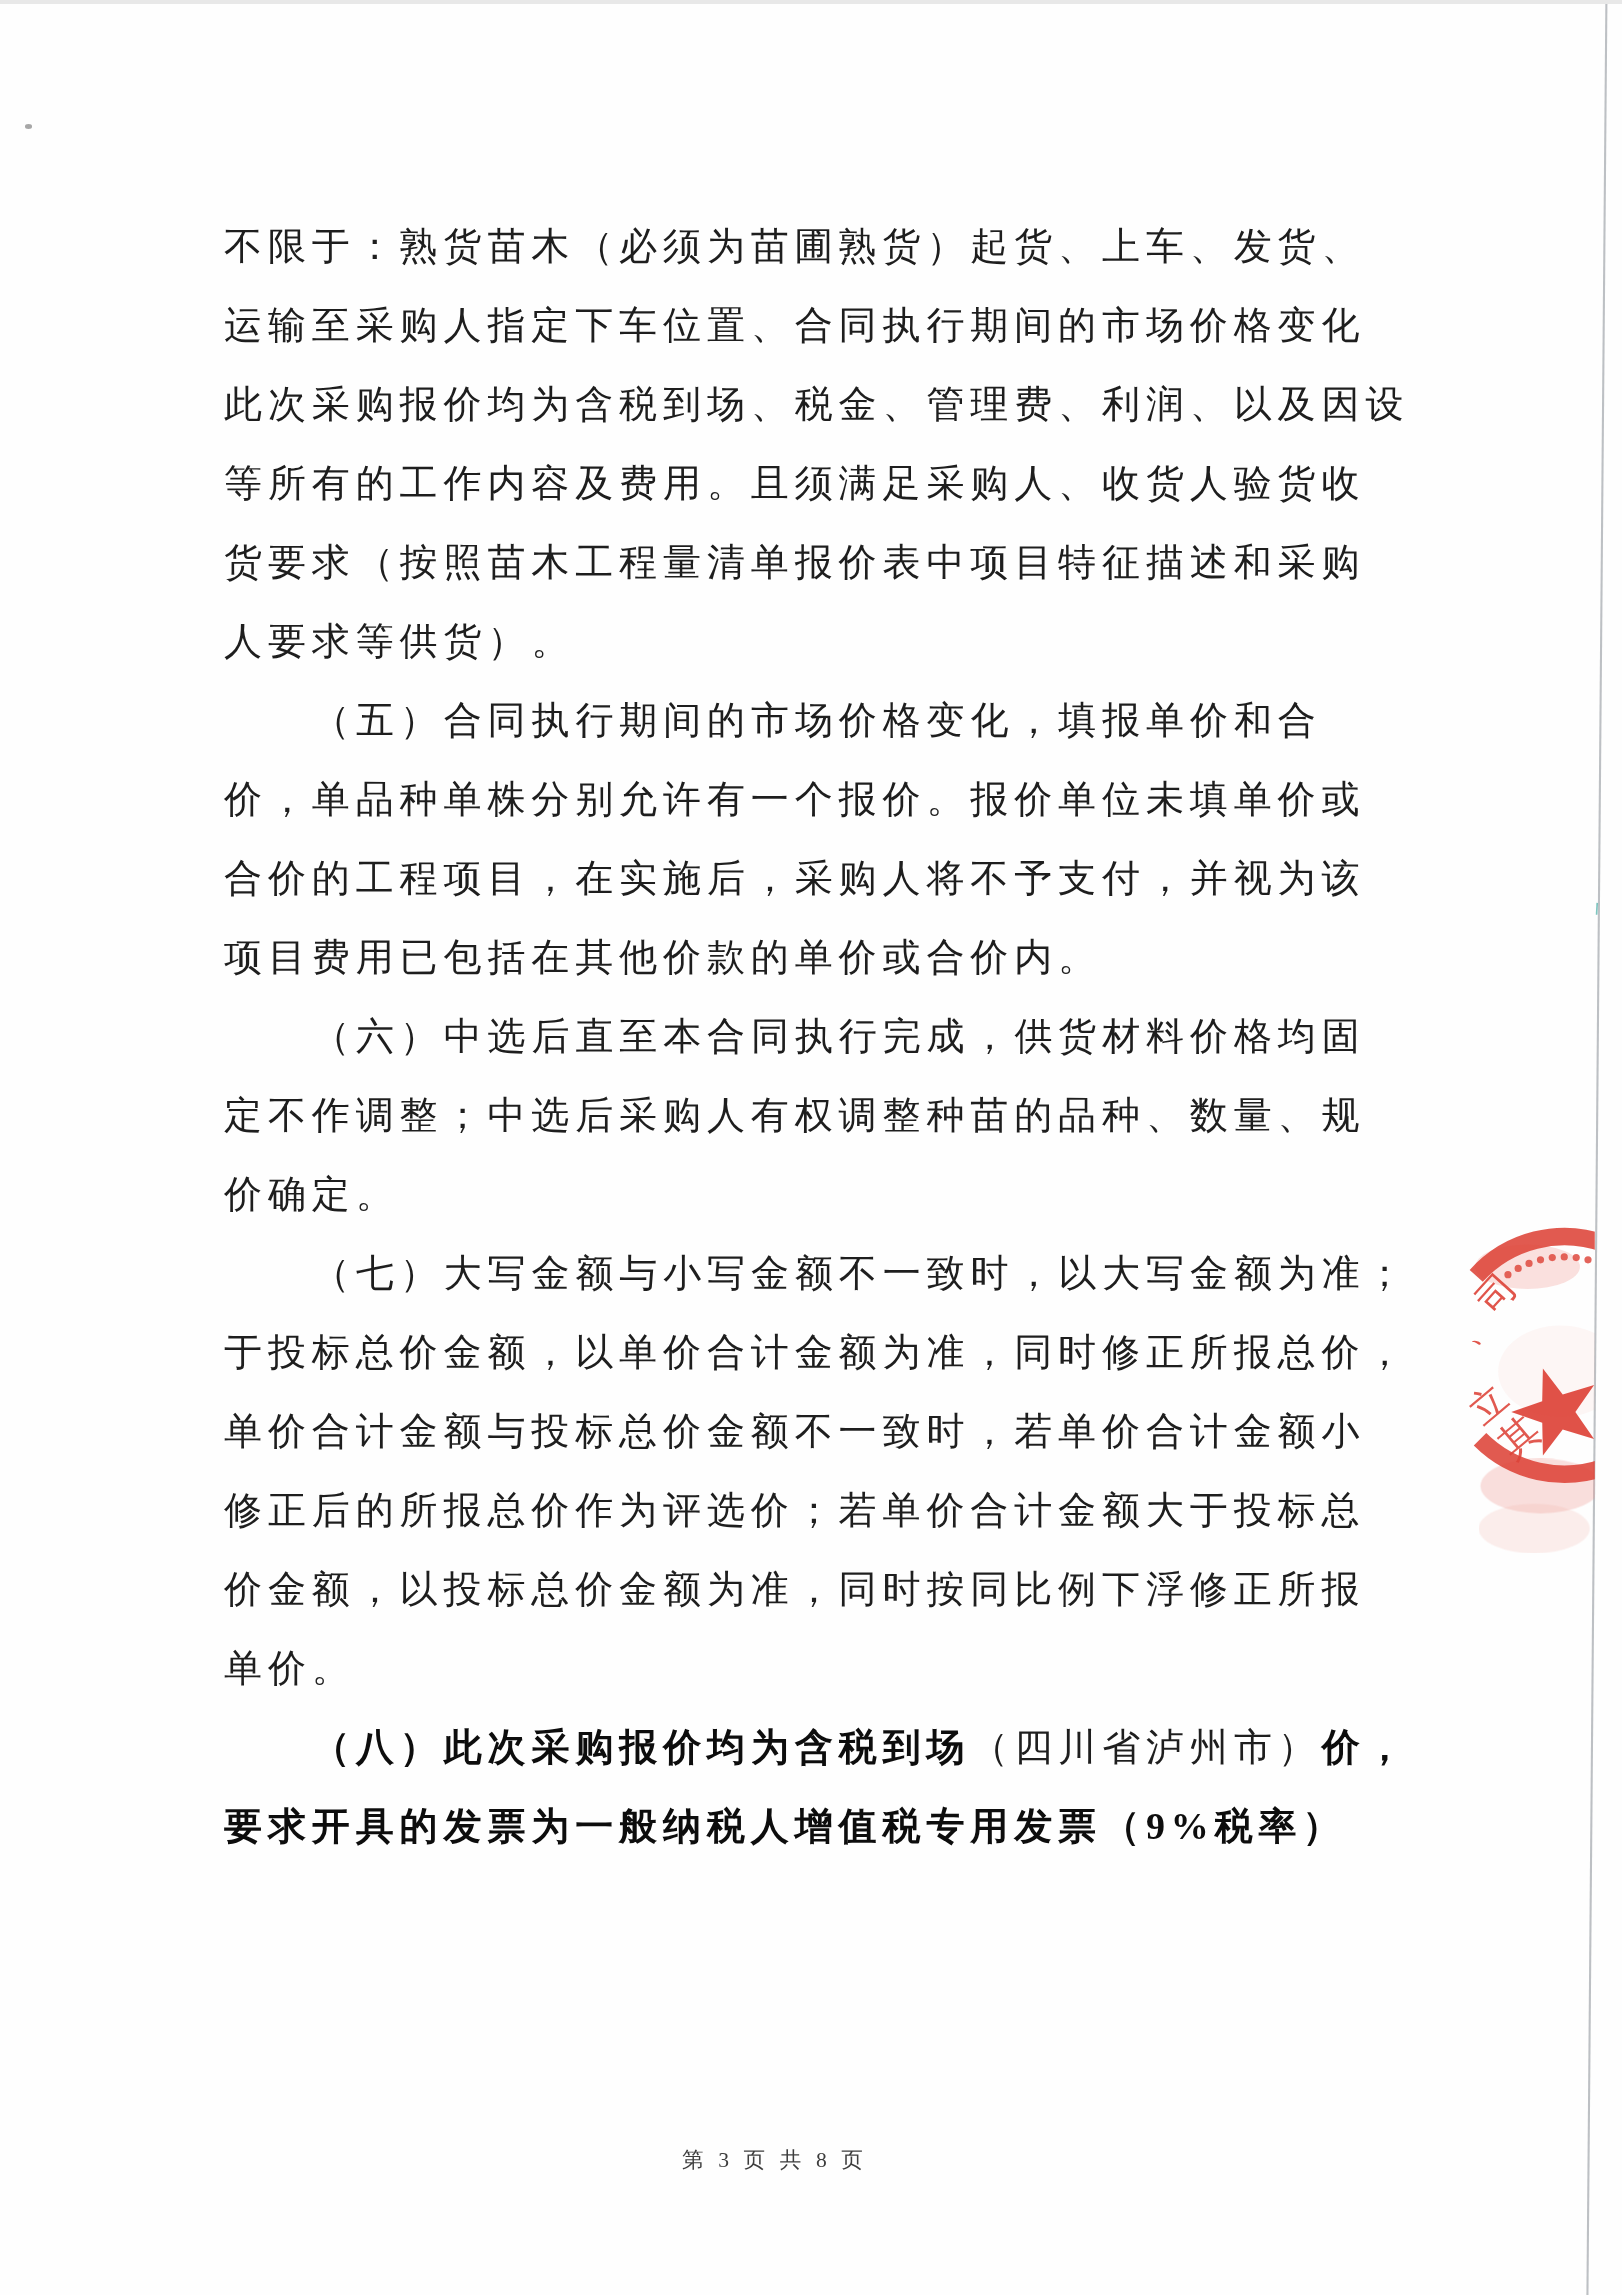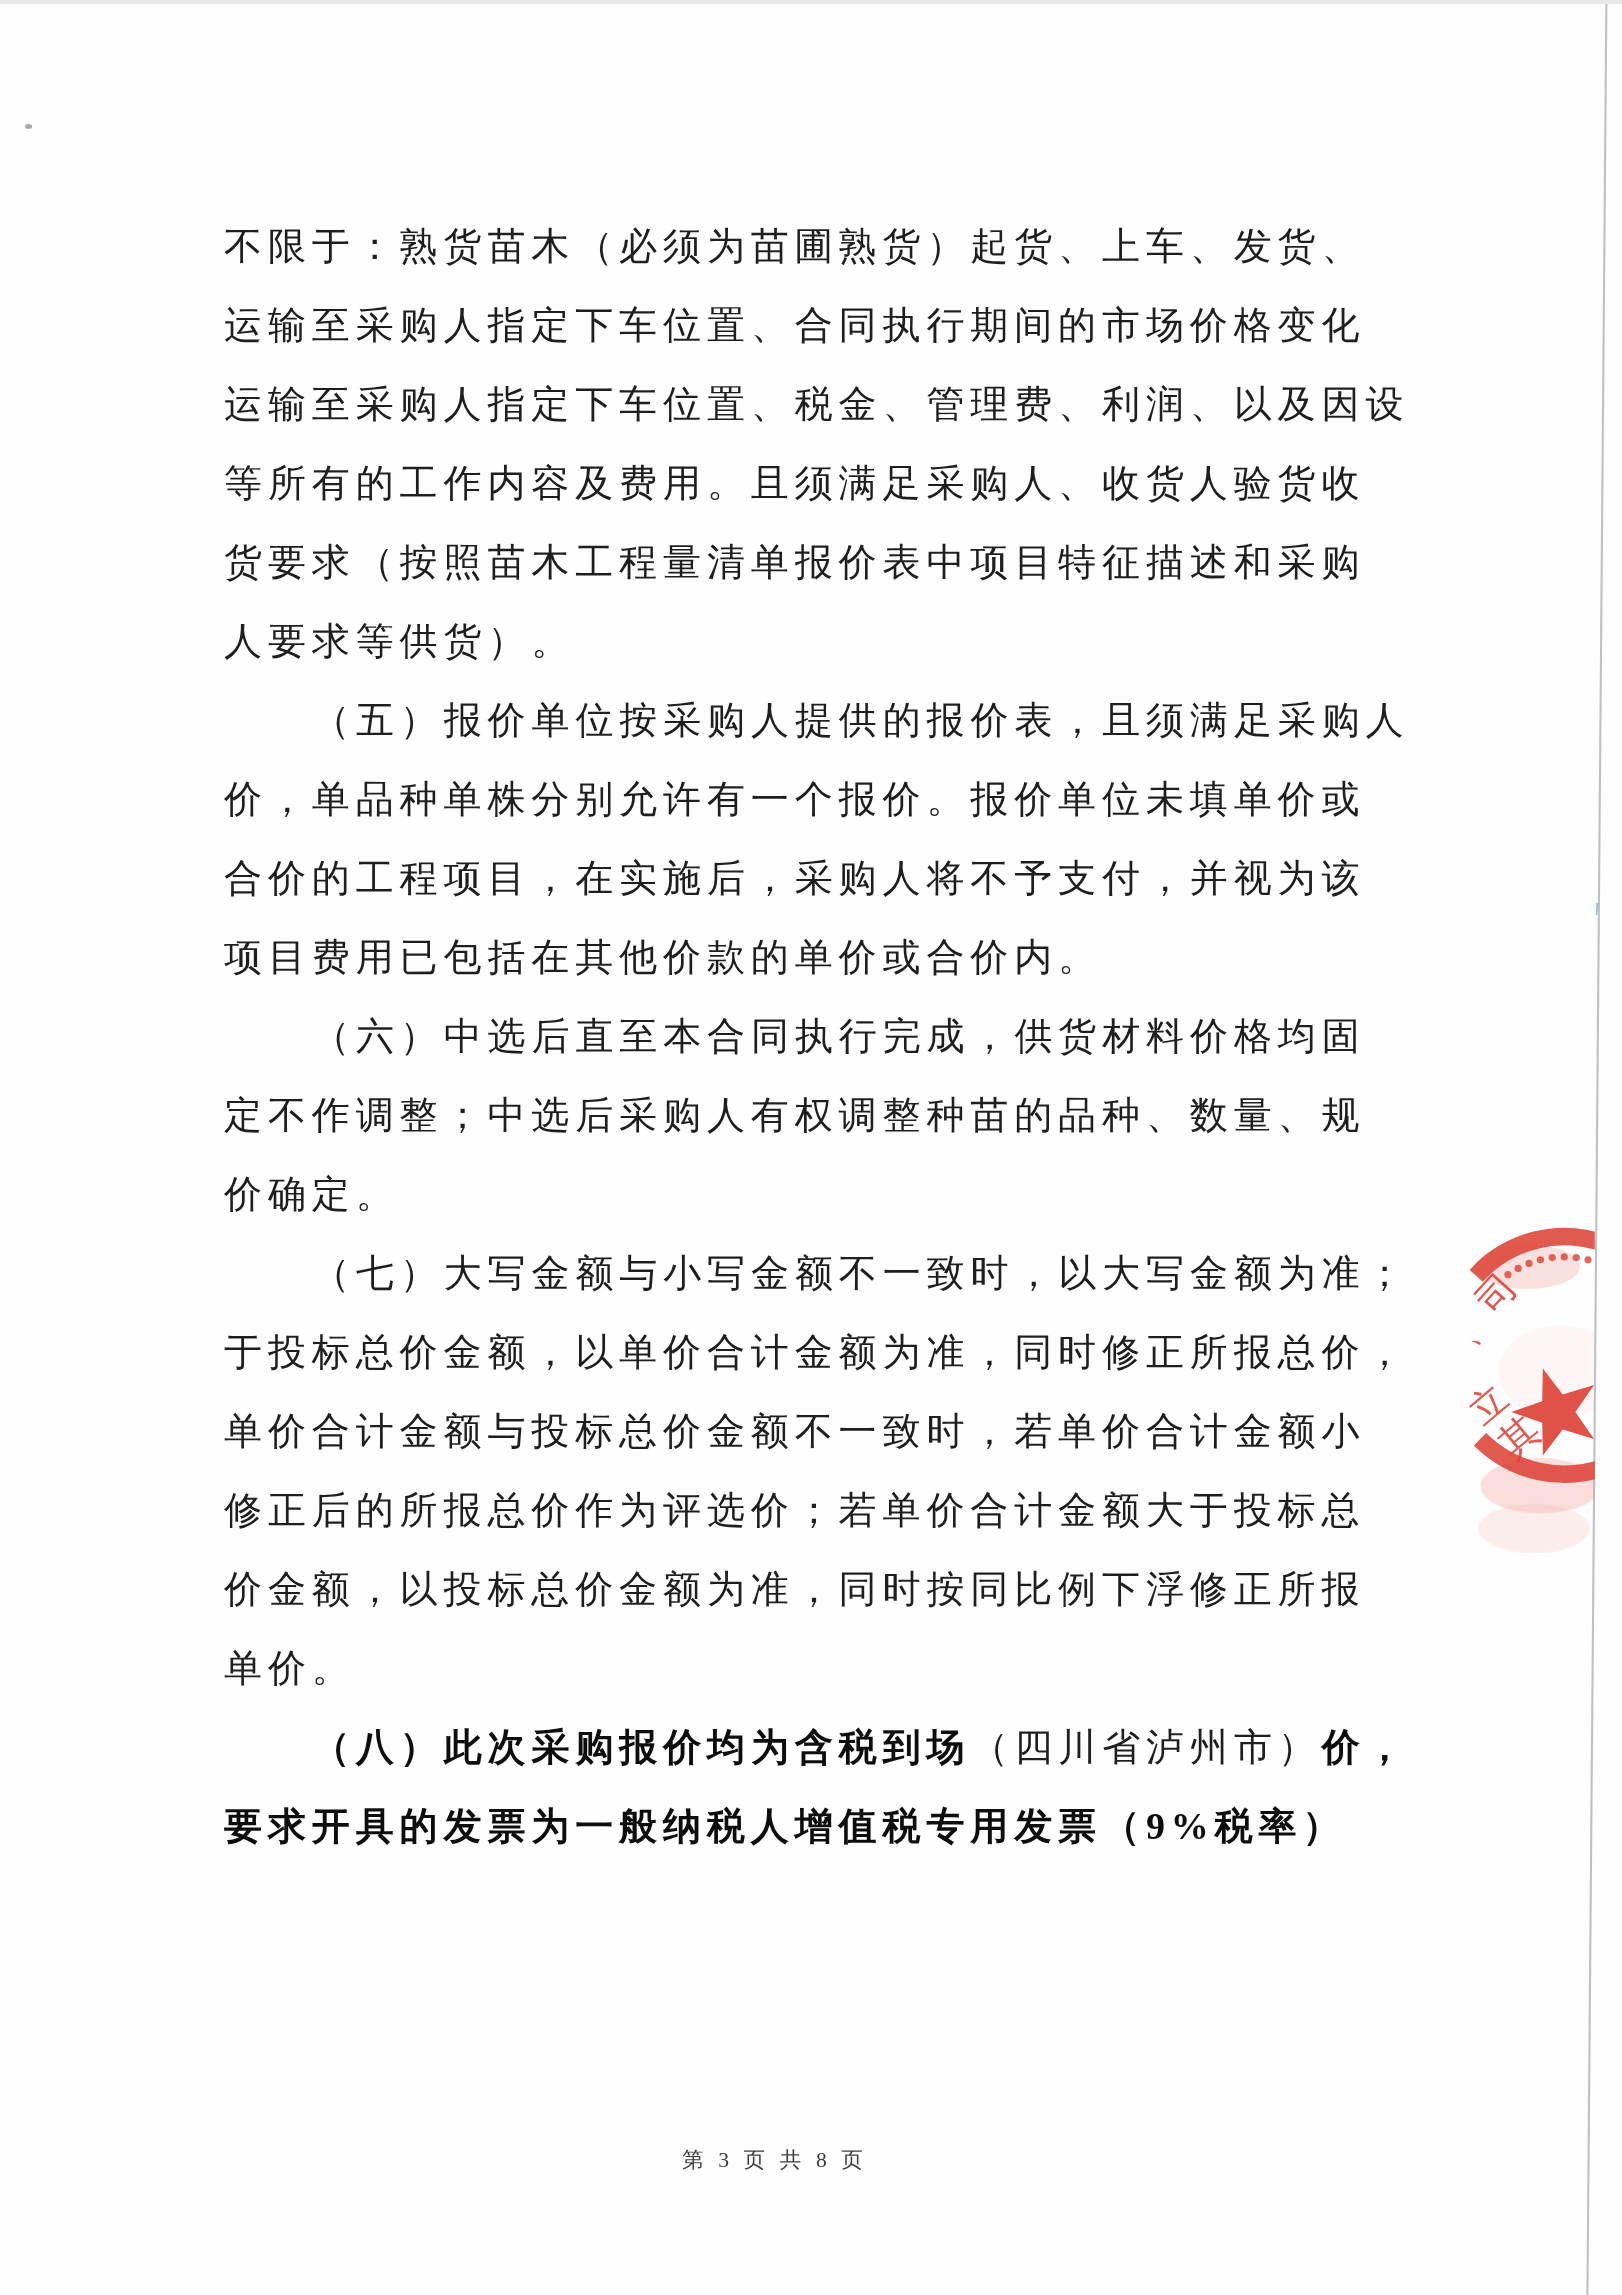--- a/index.html
+++ b/index.html
@@ -47,25 +47,25 @@
   .stamp-svg { left:1400px; top:1184px; }
 </style>
 </head>
 <body>
 
 <div class="page">
 
   <div class="text-block" id="lines-container">
       <div class="line"><span class="seg">不限于：熟货苗木（必须为苗圃熟货）起货、上车、发货、</span></div>
       <div class="line"><span class="seg">运输至采购人指定下车位置、合同执行期间的市场价格变化</span></div>
-      <div class="line"><span class="seg">运输至采购人指定下车位置、税金、管理费、利润、以及因设</span></div>
+      <div class="line"><span class="seg">此次采购报价均为含税到场、税金、管理费、利润、以及因设</span></div>
       <div class="line"><span class="seg">等所有的工作内容及费用。且须满足采购人、收货人验货收</span></div>
       <div class="line"><span class="seg">货要求（按照苗木工程量清单报价表中项目特征描述和采购</span></div>
       <div class="line"><span class="seg">人要求等供货）。</span></div>
-      <div class="line indent"><span class="seg">（五）报价单位按采购人提供的报价表，且须满足采购人</span></div>
+      <div class="line indent"><span class="seg">（五）合同执行期间的市场价格变化，填报单价和合</span></div>
       <div class="line"><span class="seg">价，单品种单株分别允许有一个报价。报价单位未填单价或</span></div>
       <div class="line"><span class="seg">合价的工程项目，在实施后，采购人将不予支付，并视为该</span></div>
       <div class="line"><span class="seg">项目费用已包括在其他价款的单价或合价内。</span></div>
       <div class="line indent"><span class="seg">（六）中选后直至本合同执行完成，供货材料价格均固</span></div>
       <div class="line"><span class="seg">定不作调整；中选后采购人有权调整种苗的品种、数量、规</span></div>
       <div class="line"><span class="seg">价确定。</span></div>
       <div class="line indent"><span class="seg">（七）大写金额与小写金额不一致时，以大写金额为准；</span></div>
       <div class="line"><span class="seg">于投标总价金额，以单价合计金额为准，同时修正所报总价，</span></div>
       <div class="line"><span class="seg">单价合计金额与投标总价金额不一致时，若单价合计金额小</span></div>
       <div class="line"><span class="seg">修正后的所报总价作为评选价；若单价合计金额大于投标总</span></div>

